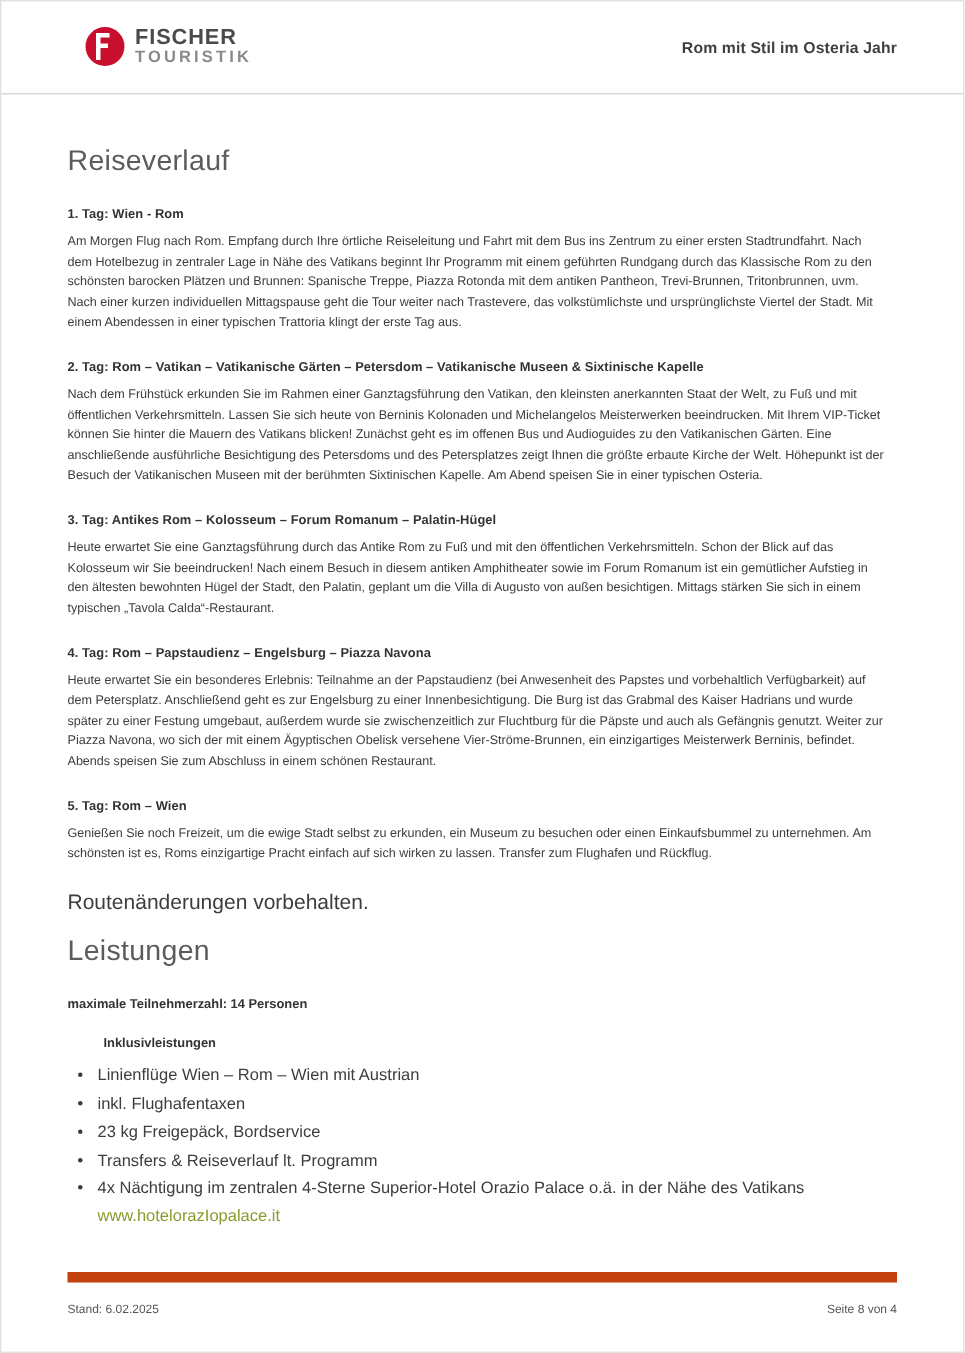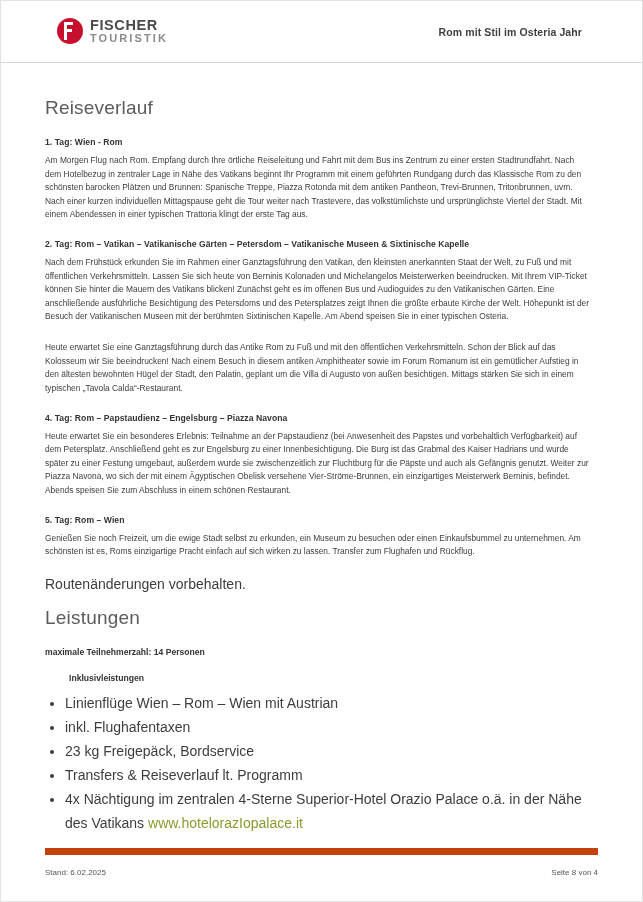--- a/index.html
+++ b/index.html
@@ -27,21 +27,21 @@
   .header {
     position: absolute;
     top: 0;
     left: 0;
     right: 0;
     height: 62px;
     border-bottom: 1px solid #d8d8d8;
     display: flex;
     align-items: center;
     justify-content: space-between;
-    padding: 0 60px 0 56px;
+    padding: 0 44px 0 56px;
     box-sizing: border-box;
   }
   .logo {
     display: flex;
     align-items: center;
     gap: 7px;
   }
   .logo-mark {
     width: 26px;
     height: 26px;
@@ -144,21 +144,21 @@
     color: #333333;
     margin: 0 0 8px 0;
     padding-left: 24px;
   }
   ul.services {
     margin: 0;
     padding: 0 0 0 20px;
     list-style: disc;
   }
   ul.services li {
-    font-size: 14px;
+    font-size: 11px;
     line-height: 1.72;
     color: #3d3d3d;
     margin: 0;
   }
   a.inline-link {
     color: #8a9a2b;
     text-decoration: none;
   }
 
   
@@ -201,20 +201,21 @@
       <p class="day-title">1. Tag: Wien - Rom</p>
       <p class="day-text">Am Morgen Flug nach Rom. Empfang durch Ihre örtliche Reiseleitung und Fahrt mit dem Bus ins Zentrum zu einer ersten Stadtrundfahrt. Nach dem Hotelbezug in zentraler Lage in Nähe des Vatikans beginnt Ihr Programm mit einem geführten Rundgang durch das Klassische Rom zu den schönsten barocken Plätzen und Brunnen: Spanische Treppe, Piazza Rotonda mit dem antiken Pantheon, Trevi-Brunnen, Tritonbrunnen, uvm. Nach einer kurzen individuellen Mittagspause geht die Tour weiter nach Trastevere, das volkstümlichste und ursprünglichste Viertel der Stadt. Mit einem Abendessen in einer typischen Trattoria klingt der erste Tag aus.</p>
     </div>
 
     <div>
       <p class="day-title">2. Tag: Rom – Vatikan – Vatikanische Gärten – Petersdom – Vatikanische Museen &amp; Sixtinische Kapelle</p>
       <p class="day-text">Nach dem Frühstück erkunden Sie im Rahmen einer Ganztagsführung den Vatikan, den kleinsten anerkannten Staat der Welt, zu Fuß und mit öffentlichen Verkehrsmitteln. Lassen Sie sich heute von Berninis Kolonaden und Michelangelos Meisterwerken beeindrucken. Mit Ihrem VIP-Ticket können Sie hinter die Mauern des Vatikans blicken! Zunächst geht es im offenen Bus und Audioguides zu den Vatikanischen Gärten. Eine anschließende ausführliche Besichtigung des Petersdoms und des Petersplatzes zeigt Ihnen die größte erbaute Kirche der Welt. Höhepunkt ist der Besuch der Vatikanischen Museen mit der berühmten Sixtinischen Kapelle. Am Abend speisen Sie in einer typischen Osteria.</p>
     </div>
 
     <div>
+      <p class="day-title">3. Tag: Antikes Rom – Kolosseum – Forum Romanum – Palatin-Hügel</p>
       <p class="day-text">Heute erwartet Sie eine Ganztagsführung durch das Antike Rom zu Fuß und mit den öffentlichen Verkehrsmitteln. Schon der Blick auf das Kolosseum wir Sie beeindrucken! Nach einem Besuch in diesem antiken Amphitheater sowie im Forum Romanum ist ein gemütlicher Aufstieg in den ältesten bewohnten Hügel der Stadt, den Palatin, geplant um die Villa di Augusto von außen besichtigen. Mittags stärken Sie sich in einem typischen „Tavola Calda“-Restaurant.</p>
     </div>
 
     <div>
       <p class="day-title">4. Tag: Rom – Papstaudienz – Engelsburg – Piazza Navona</p>
       <p class="day-text">Heute erwartet Sie ein besonderes Erlebnis: Teilnahme an der Papstaudienz (bei Anwesenheit des Papstes und vorbehaltlich Verfügbarkeit) auf dem Petersplatz. Anschließend geht es zur Engelsburg zu einer Innenbesichtigung. Die Burg ist das Grabmal des Kaiser Hadrians und wurde später zu einer Festung umgebaut, außerdem wurde sie zwischenzeitlich zur Fluchtburg für die Päpste und auch als Gefängnis genutzt. Weiter zur Piazza Navona, wo sich der mit einem Ägyptischen Obelisk versehene Vier-Ströme-Brunnen, ein einzigartiges Meisterwerk Berninis, befindet. Abends speisen Sie zum Abschluss in einem schönen Restaurant.</p>
     </div>
 
     <div>
       <p class="day-title">5. Tag: Rom – Wien</p>

